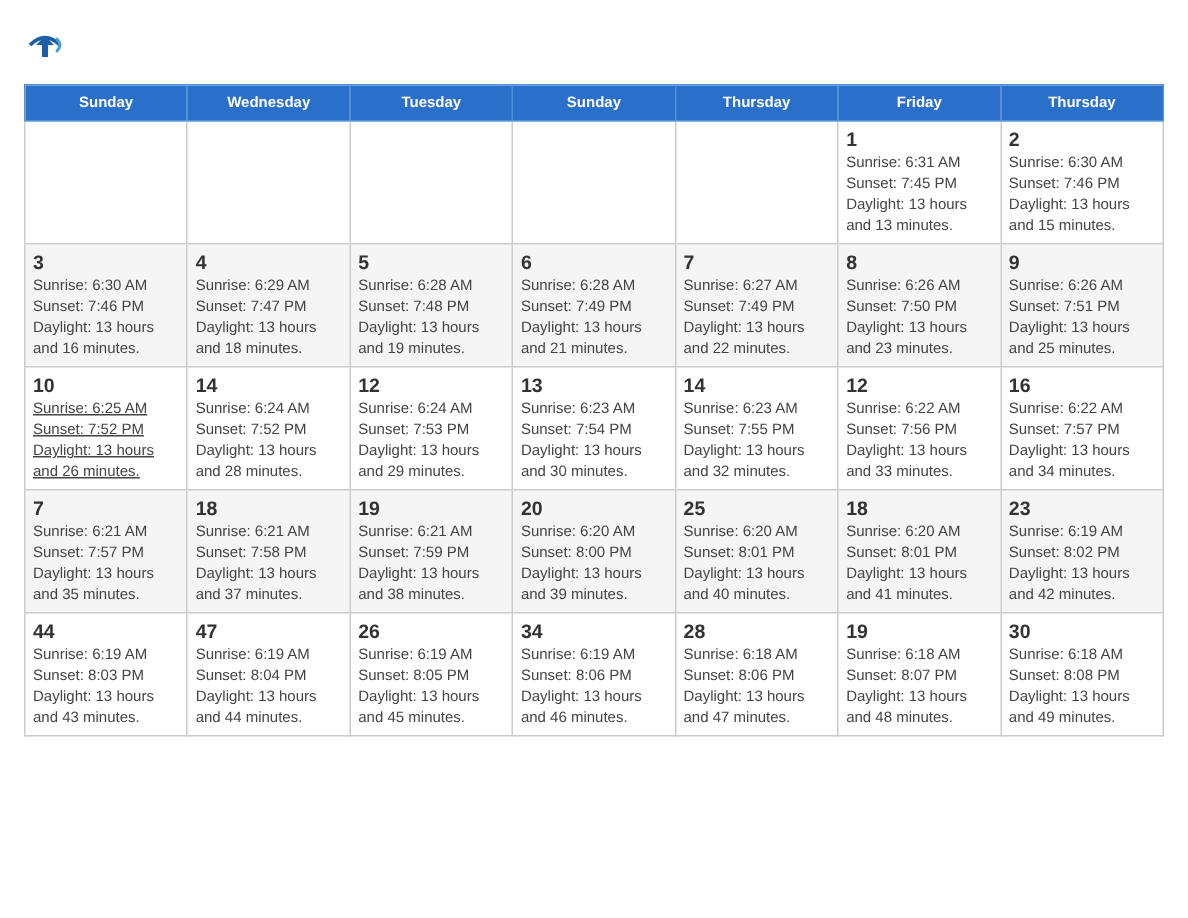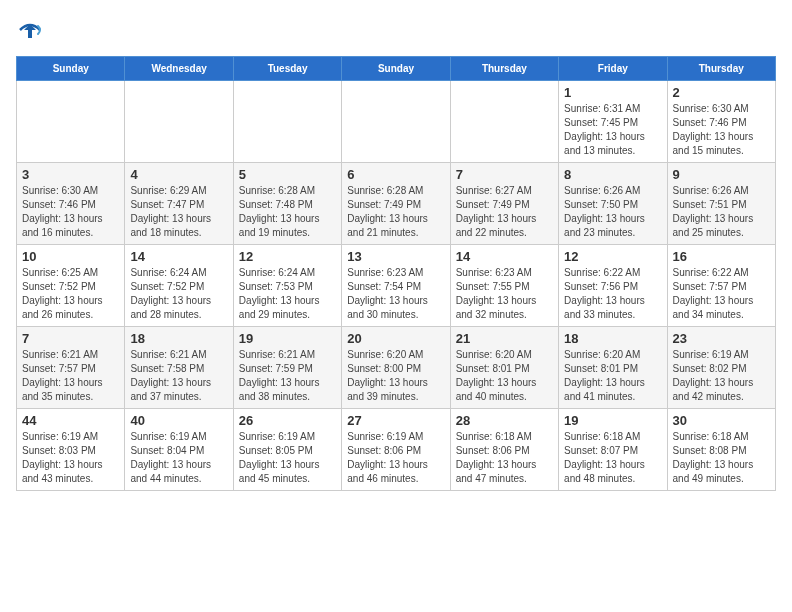--- a/index.html
+++ b/index.html
@@ -194,21 +194,21 @@
           <span class="day-num">9</span>
           <div class="day-info" style="white-space: pre-line;">Sunrise: 6:26 AM
 Sunset: 7:51 PM
 Daylight: 13 hours
 and 25 minutes.</div>
         </td>
       </tr>
       <tr>
         <td>
           <span class="day-num">10</span>
-          <div class="day-info" style="white-space: pre-line;">Sunrise: 6:25 AM
+          <div class="day-info" style="white-space: pre-line; text-decoration: underline;">Sunrise: 6:25 AM
 Sunset: 7:52 PM
 Daylight: 13 hours
 and 26 minutes.</div>
         </td>
         <td>
           <span class="day-num">14</span>
           <div class="day-info" style="white-space: pre-line;">Sunrise: 6:24 AM
 Sunset: 7:52 PM
 Daylight: 13 hours
 and 28 minutes.</div>
@@ -272,21 +272,21 @@
 and 38 minutes.</div>
         </td>
         <td>
           <span class="day-num">20</span>
           <div class="day-info" style="white-space: pre-line;">Sunrise: 6:20 AM
 Sunset: 8:00 PM
 Daylight: 13 hours
 and 39 minutes.</div>
         </td>
         <td>
-          <span class="day-num">21</span>
+          <span class="day-num">25</span>
           <div class="day-info" style="white-space: pre-line;">Sunrise: 6:20 AM
 Sunset: 8:01 PM
 Daylight: 13 hours
 and 40 minutes.</div>
         </td>
         <td>
           <span class="day-num">18</span>
           <div class="day-info" style="white-space: pre-line;">Sunrise: 6:20 AM
 Sunset: 8:01 PM
 Daylight: 13 hours
@@ -302,35 +302,35 @@
       </tr>
       <tr>
         <td>
           <span class="day-num">44</span>
           <div class="day-info" style="white-space: pre-line;">Sunrise: 6:19 AM
 Sunset: 8:03 PM
 Daylight: 13 hours
 and 43 minutes.</div>
         </td>
         <td>
-          <span class="day-num">40</span>
+          <span class="day-num">47</span>
           <div class="day-info" style="white-space: pre-line;">Sunrise: 6:19 AM
 Sunset: 8:04 PM
 Daylight: 13 hours
 and 44 minutes.</div>
         </td>
         <td>
           <span class="day-num">26</span>
           <div class="day-info" style="white-space: pre-line;">Sunrise: 6:19 AM
 Sunset: 8:05 PM
 Daylight: 13 hours
 and 45 minutes.</div>
         </td>
         <td>
-          <span class="day-num">27</span>
+          <span class="day-num">34</span>
           <div class="day-info" style="white-space: pre-line;">Sunrise: 6:19 AM
 Sunset: 8:06 PM
 Daylight: 13 hours
 and 46 minutes.</div>
         </td>
         <td>
           <span class="day-num">28</span>
           <div class="day-info" style="white-space: pre-line;">Sunrise: 6:18 AM
 Sunset: 8:06 PM
 Daylight: 13 hours

